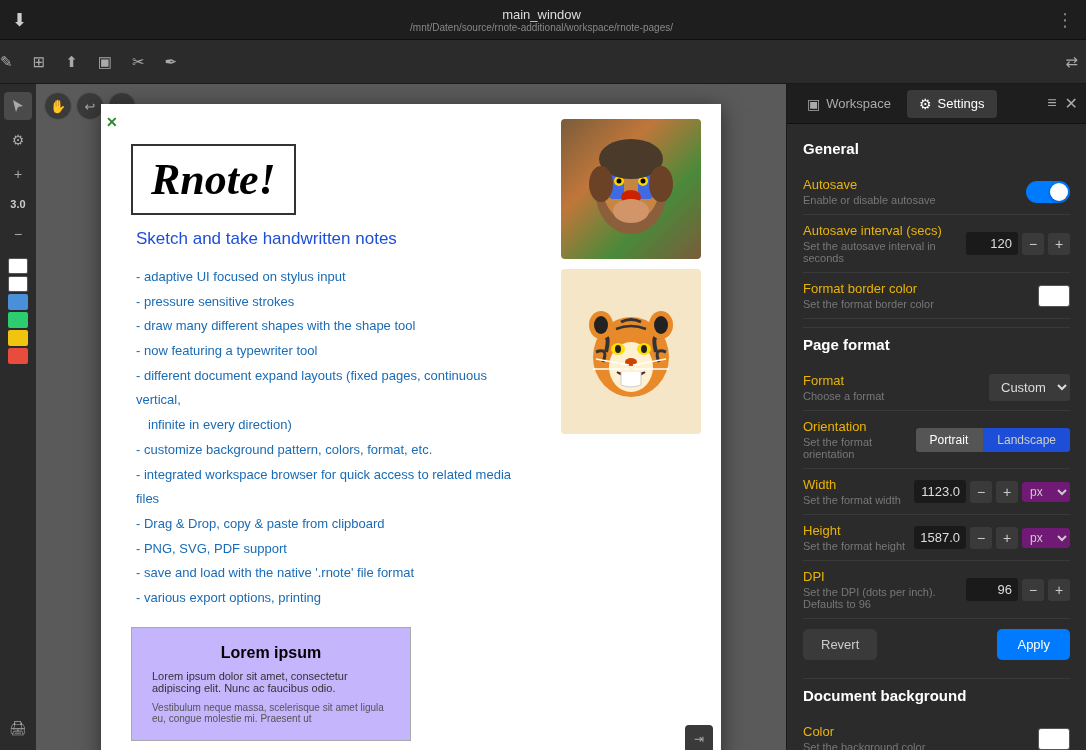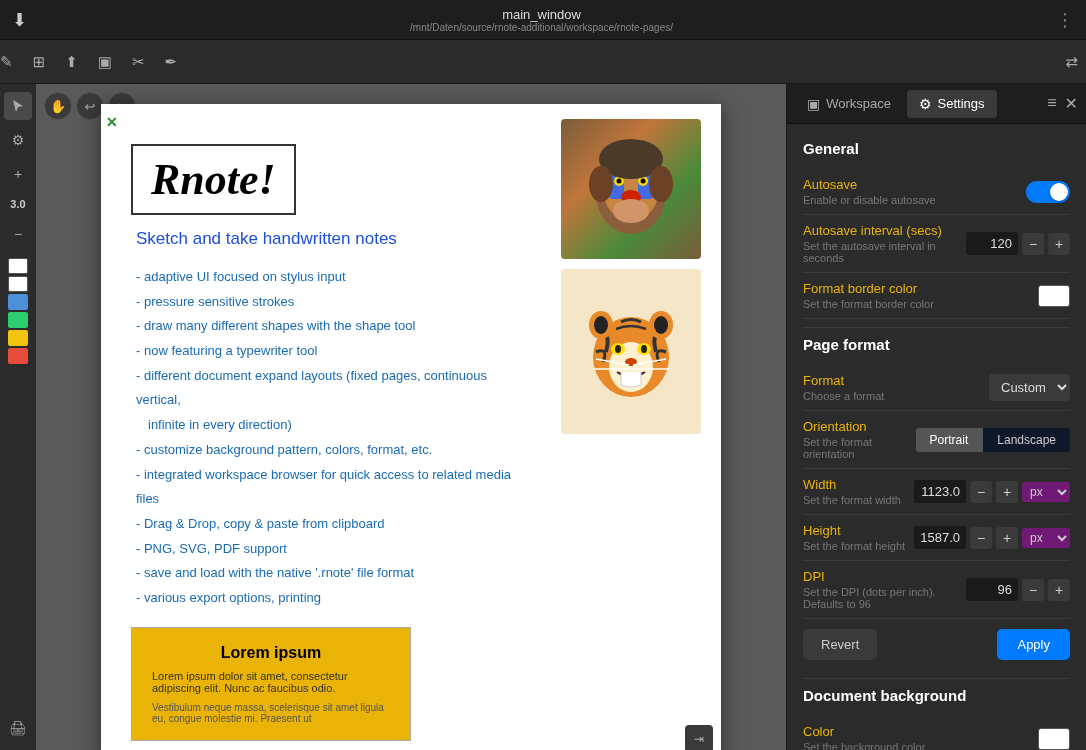--- a/index.html
+++ b/index.html
@@ -66,21 +66,21 @@
 
     
     .color-picker { width: 32px; height: 22px; background: #888; border-radius: 3px; cursor: pointer; border: 1px solid #555; }
     .color-picker.white { background: #fff; }
 
     
     .format-select { background: #3a3a3a; color: #ddd; border: none; border-radius: 3px; padding: 5px 8px; font-size: 13px; cursor: pointer; min-width: 80px; }
 
     
     .orient-btns { display: flex; gap: 0; }
-    .orient-btn { padding: 5px 14px; background: #0f172a; color: #ccc; border: none; cursor: pointer; font-size: 12px; }
+    .orient-btn { padding: 5px 14px; background: #1d4ed8; color: #ccc; border: none; cursor: pointer; font-size: 12px; }
     .orient-btn:first-child { border-radius: 3px 0 0 3px; border-right: 1px solid #555; }
     .orient-btn:last-child { border-radius: 0 3px 3px 0; }
     .orient-btn.active { background: #555; color: #fff; }
 
     
     .action-row { display: flex; justify-content: space-between; padding: 10px 0; }
     .btn-revert { background: #3a3a3a; color: #ccc; border: none; border-radius: 5px; padding: 8px 18px; cursor: pointer; font-size: 13px; }
     .btn-apply { background: #007AFF; color: white; border: none; border-radius: 5px; padding: 8px 20px; cursor: pointer; font-size: 13px; font-weight: 500; }
 
     
@@ -235,21 +235,21 @@
           <div>- different document expand layouts (fixed pages, continuous vertical,</div>
           <div style="padding-left:12px;">infinite in every direction)</div>
           <div>- customize background pattern, colors, format, etc.</div>
           <div>- integrated workspace browser for quick access to related media files</div>
           <div>- Drag &amp; Drop, copy &amp; paste from clipboard</div>
           <div>- PNG, SVG, PDF support</div>
           <div>- save and load with the native '.rnote' file format</div>
           <div>- various export options, printing</div>
         </div>
 
-        <div style="border:1px solid #aaa;padding:16px 20px;margin-top:16px;margin-left:10px;max-width:280px;background:#eab308;">
+        <div style="border:1px solid #aaa;padding:16px 20px;margin-top:16px;margin-left:10px;max-width:280px;background:#c4b5fd;">
           <div style="text-align:center;font-size:16px;font-weight:bold;margin-bottom:8px;">Lorem ipsum</div>
           <div style="font-size:11px;color:#333;margin-bottom:8px;">Lorem ipsum dolor sit amet, consectetur adipiscing elit. Nunc ac faucibus odio.</div>
           <div style="font-size:10px;color:#555;">Vestibulum neque massa, scelerisque sit amet ligula eu, congue molestie mi. Praesent ut</div>
         </div>
 
         <button style="position:absolute;bottom:8px;right:8px;background:#3a3a3a;border:none;border-radius:4px;color:#aaa;width:28px;height:28px;cursor:pointer;display:flex;align-items:center;justify-content:center;font-size:12px;">⇥</button>
       </div>
     </div>
   </div>
 

